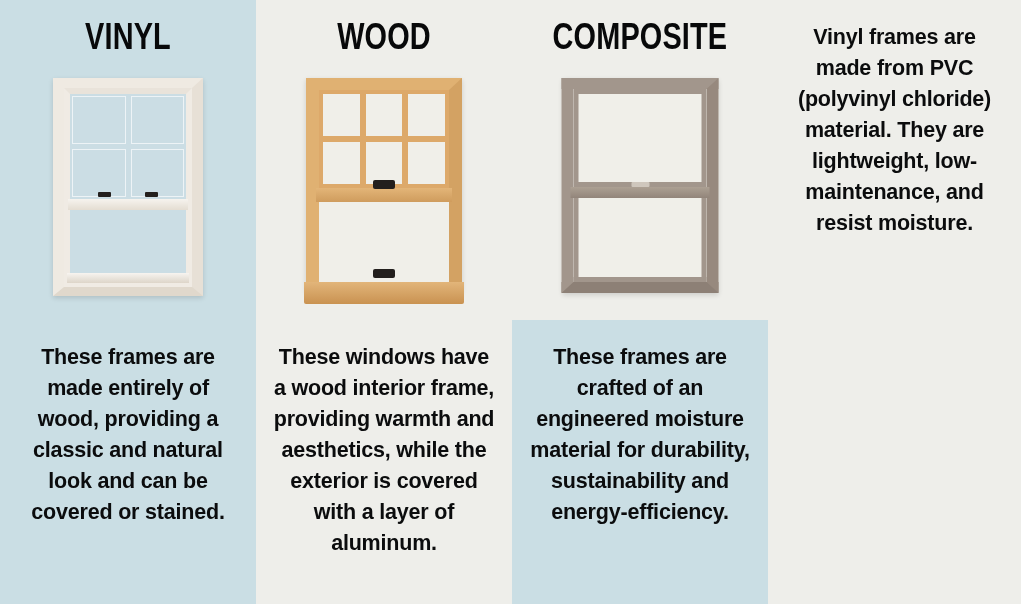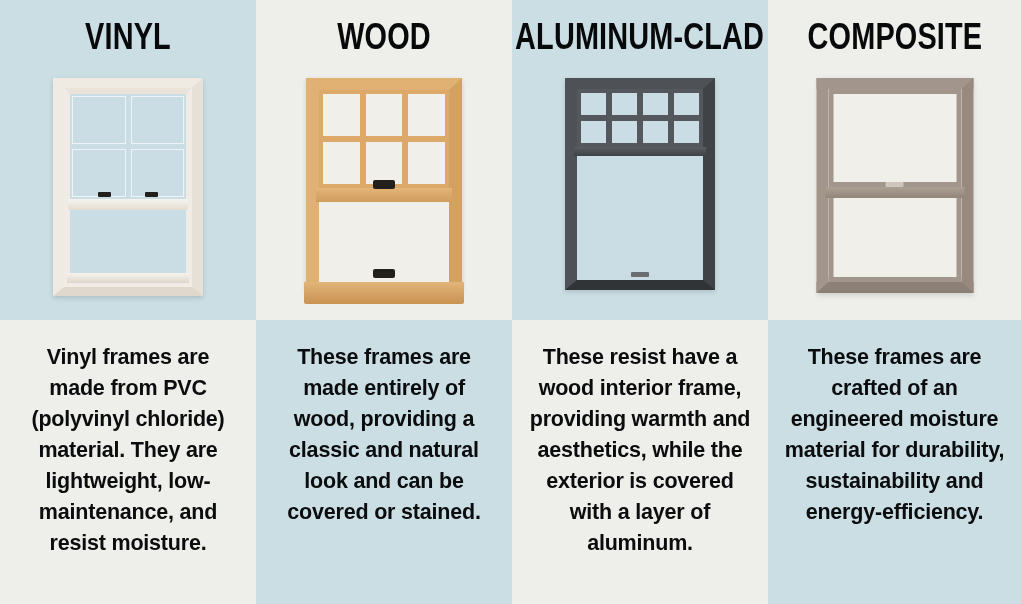--- a/index.html
+++ b/index.html
@@ -173,40 +173,20 @@
           </div>
         <div class="lift" style="left:50%; margin-left:-11px; top:90px; width:22px; height:9px; border-radius:2px;"></div>
         <div class="mid"></div>
         <div class="lower"></div>
         <div class="lift" style="left:50%; margin-left:-11px; bottom:4px; width:22px; height:9px; border-radius:2px;"></div>
         <div class="apron"></div>
       </div>
     </div>
   </div>
 
-  <div class="cell top-cell bg-blue">
-    <div class="col-title">ALUMINUM-CLAD</div>
-    <div class="window-wrap">
-      <div class="window w-alum">
-        <div class="upper">
-          <div></div>
-            <div></div>
-            <div></div>
-            <div></div>
-          <div></div>
-            <div></div>
-            <div></div>
-            <div></div>
-        </div>
-        <div class="mid"></div>
-        <div class="lower"></div>
-        <div class="lift" style="left:50%; margin-left:-9px; bottom:3px; width:18px; height:5px; background:#6a6d70;"></div>
-      </div>
-    </div>
-  </div>
 
   <div class="cell top-cell bg-cream">
     <div class="col-title">COMPOSITE</div>
     <div class="window-wrap">
       <div class="window w-comp">
         <div class="upper"></div>
         <div class="mid"></div>
         <div class="lower"></div>
         <div class="lift" style="left:50%; margin-left:-9px; top:93px; width:18px; height:5px; background:#cfc7bd;"></div>
       </div>
@@ -215,20 +195,20 @@
 
   <div class="cell caption-cell bg-cream">
     <p class="caption">Vinyl frames are made from PVC (polyvinyl chloride) material. They are lightweight, low-maintenance, and resist moisture.</p>
   </div>
 
   <div class="cell caption-cell bg-blue">
     <p class="caption">These frames are made entirely of wood, providing a classic and natural look and can be covered or stained.</p>
   </div>
 
   <div class="cell caption-cell bg-cream">
-    <p class="caption">These resist have a wood interior frame, providing warmth and aesthetics, while the exterior is covered with a layer of aluminum.</p>
+    <p class="caption">These windows have a wood interior frame, providing warmth and aesthetics, while the exterior is covered with a layer of aluminum.</p>
   </div>
 
   <div class="cell caption-cell bg-blue">
     <p class="caption">These frames are crafted of an engineered moisture material for durability, sustainability and energy-efficiency.</p>
   </div>
 
 </div>
 
 </body></html>

